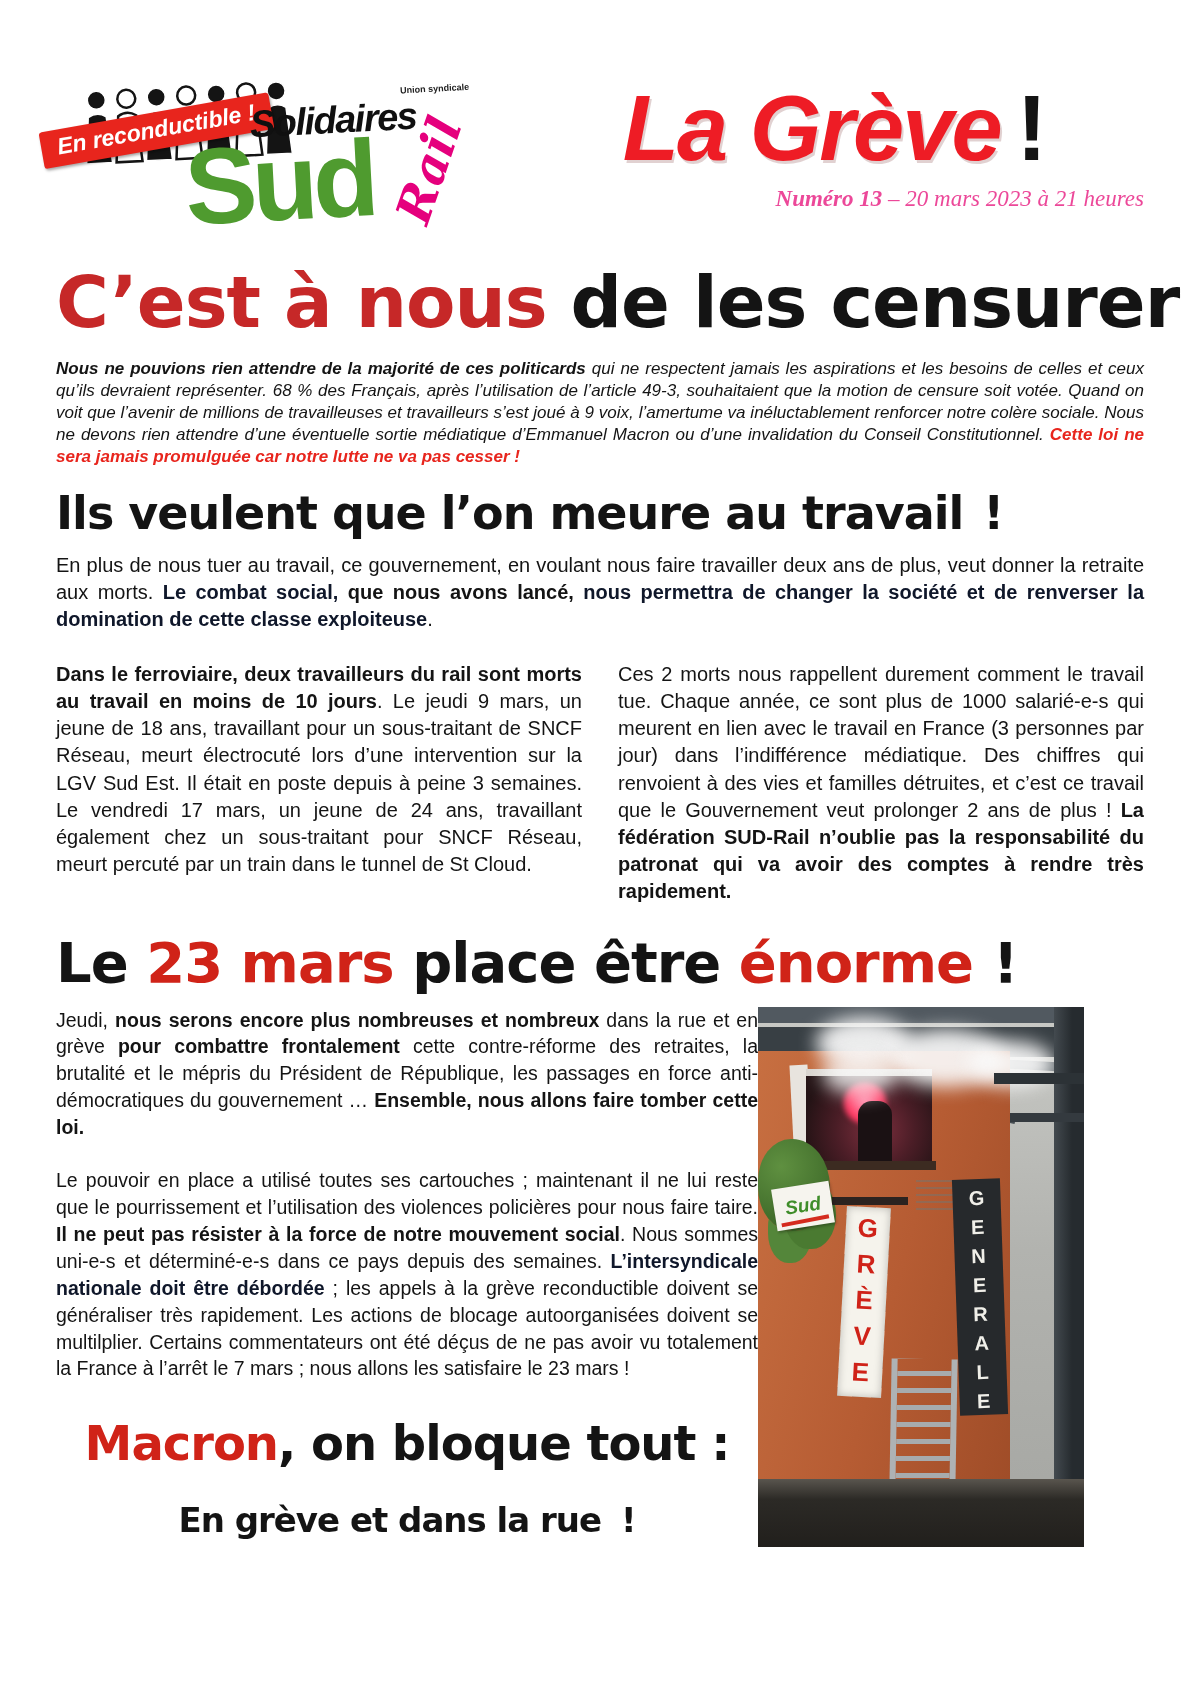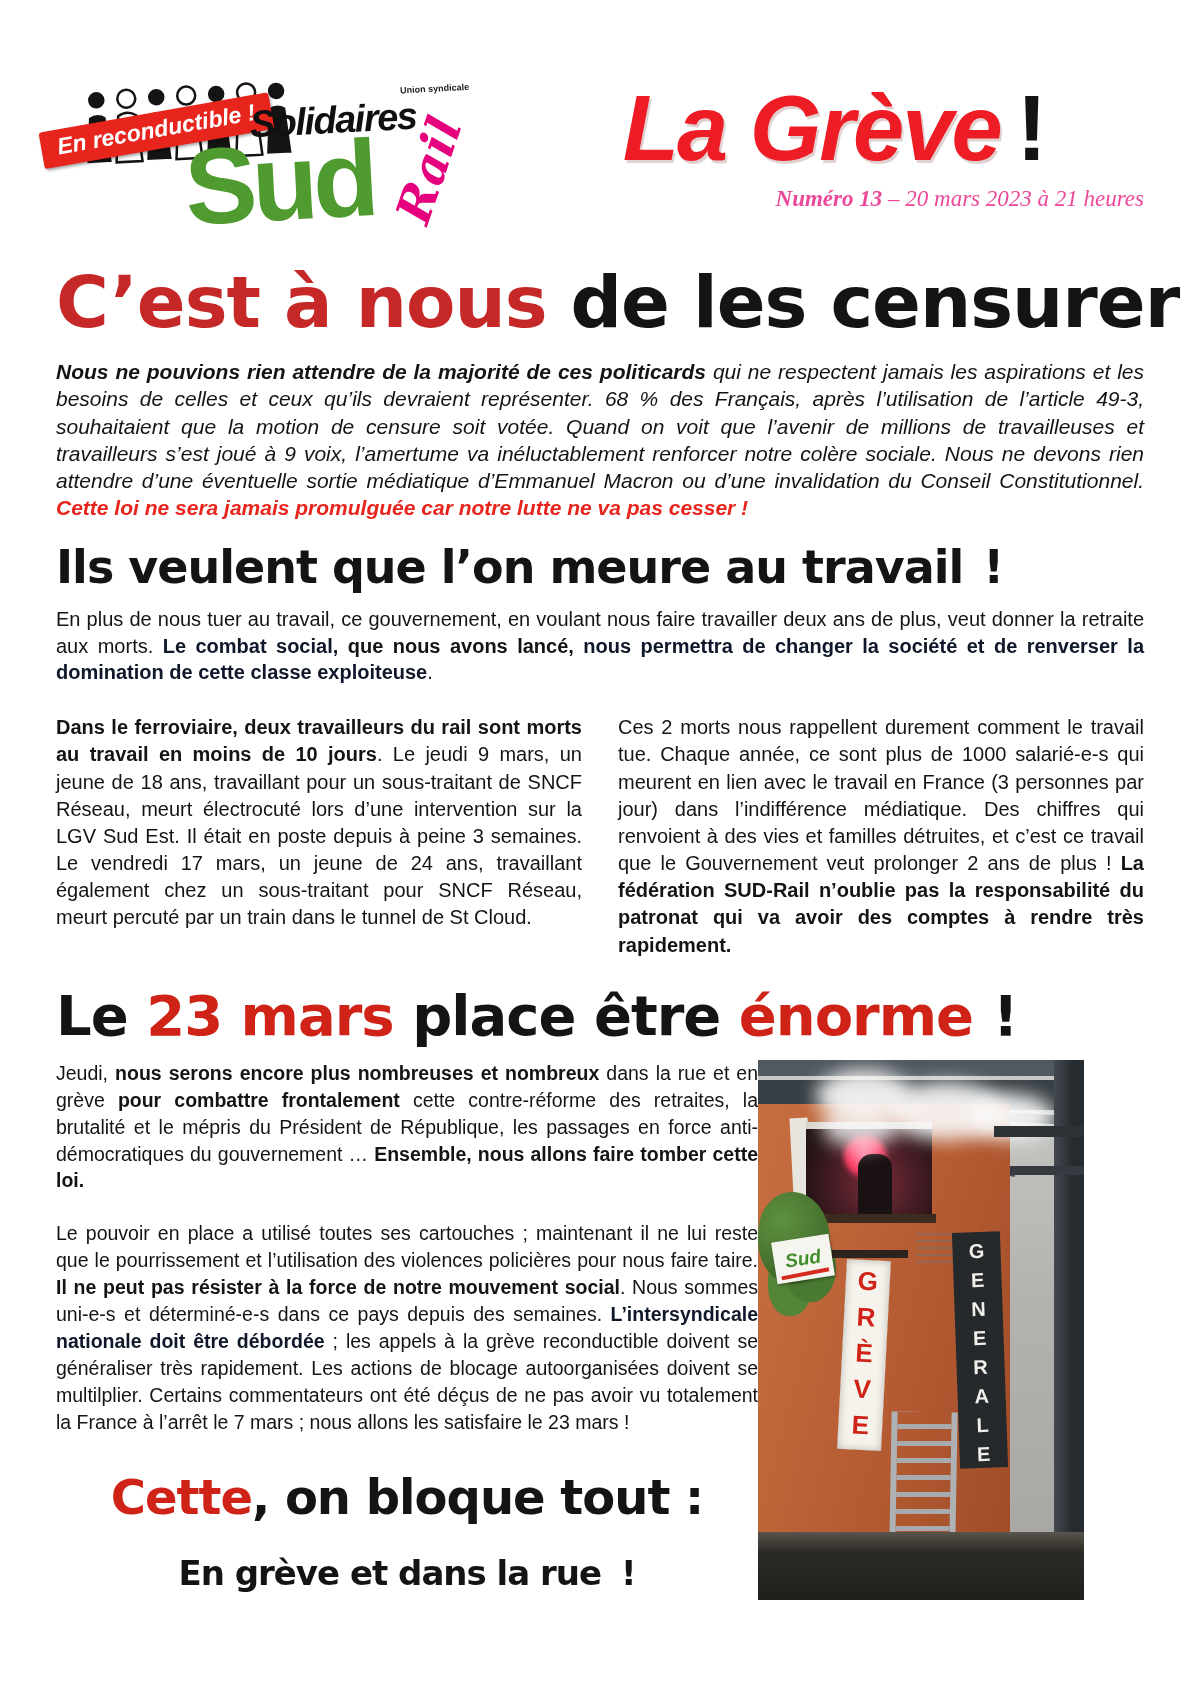--- a/index.html
+++ b/index.html
@@ -27,21 +27,21 @@
   
   .display { font-family:"DejaVu Sans", sans-serif; font-weight:bold; white-space:nowrap; color:#141414; }
   .h1 { margin-top:8px; font-size:72px; letter-spacing:-1px; }
   .h1 .red { color:#c62828; }
   .h-bang { margin-left:20px; }
   .h2 { margin-top:18px; font-size:46px; letter-spacing:-1px; }
   .h3 { margin-top:24px; font-size:56px; letter-spacing:-1px; }
   .h3 .red { color:#d02318; }
 
   
-  .intro { margin-top:14px; font-style:italic; font-size:21px; line-height:1.3; text-align:justify; }
+  .intro { margin-top:14px; font-style:italic; font-size:17px; line-height:1.3; text-align:justify; }
   .intro .lead { font-weight:bold; }
   .intro .closing { color:#e8251d; font-weight:bold; }
   .para { margin-top:12px; font-size:20px; line-height:1.34; text-align:justify; }
   .bold { font-weight:bold; }
   .redbold { color:#0f172a; font-weight:bold; }
 
   .cols { margin-top:28px; display:flex; gap:36px; }
   .col { flex:1; font-size:20px; line-height:1.36; text-align:justify; }
 
   .main { margin-top:12px; display:flex; }
@@ -160,21 +160,21 @@
   <div class="main">
     <div class="left-col">
       <p>
         <span>Jeudi, </span><span class="bold">nous serons encore plus nombreuses et nombreux</span><span> dans la rue et en grève </span><span class="bold">pour combattre frontalement</span><span> cette contre-réforme des retraites, la brutalité et le mépris du Président de République, les passages en force anti-démocratiques du gouvernement … </span><span class="bold">Ensemble, nous allons faire tomber cette loi.</span>
       </p>
       <p>
         <span>Le pouvoir en place a utilisé toutes ses cartouches ; maintenant il ne lui reste que le pourrissement et l’utilisation des violences policières pour nous faire taire. </span><span class="bold">Il ne peut pas résister à la force de notre mouvement social</span><span>. Nous sommes uni-e-s et déterminé-e-s dans ce pays depuis des semaines. </span><span class="redbold">L’intersyndicale nationale doit être débordée</span><span> ; les appels à la grève reconductible doivent se généraliser très rapidement. Les actions de blocage autoorganisées doivent se multilplier. Certains commentateurs ont été déçus de ne pas avoir vu totalement la France à l’arrêt le 7 mars ; nous allons les satisfaire le 23 mars !</span>
       </p>
 
       <div class="display foot1">
-        <span class="red">Cette</span><span>, on bloque tout :</span>
+        <span class="red">Macron</span><span>, on bloque tout :</span>
       </div>
       <div class="display foot2">
         <span>En grève et dans la rue</span><span class="h-bang">!</span>
       </div>
     </div>
 
     <div class="photo">
       <div class="ph-sky"></div>
       <div class="ph-wire"></div>
       <div class="ph-beam-top"></div>

